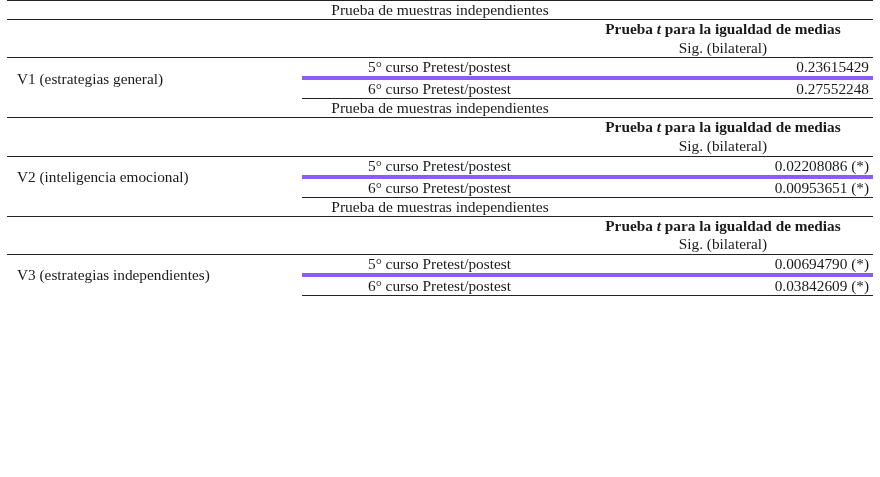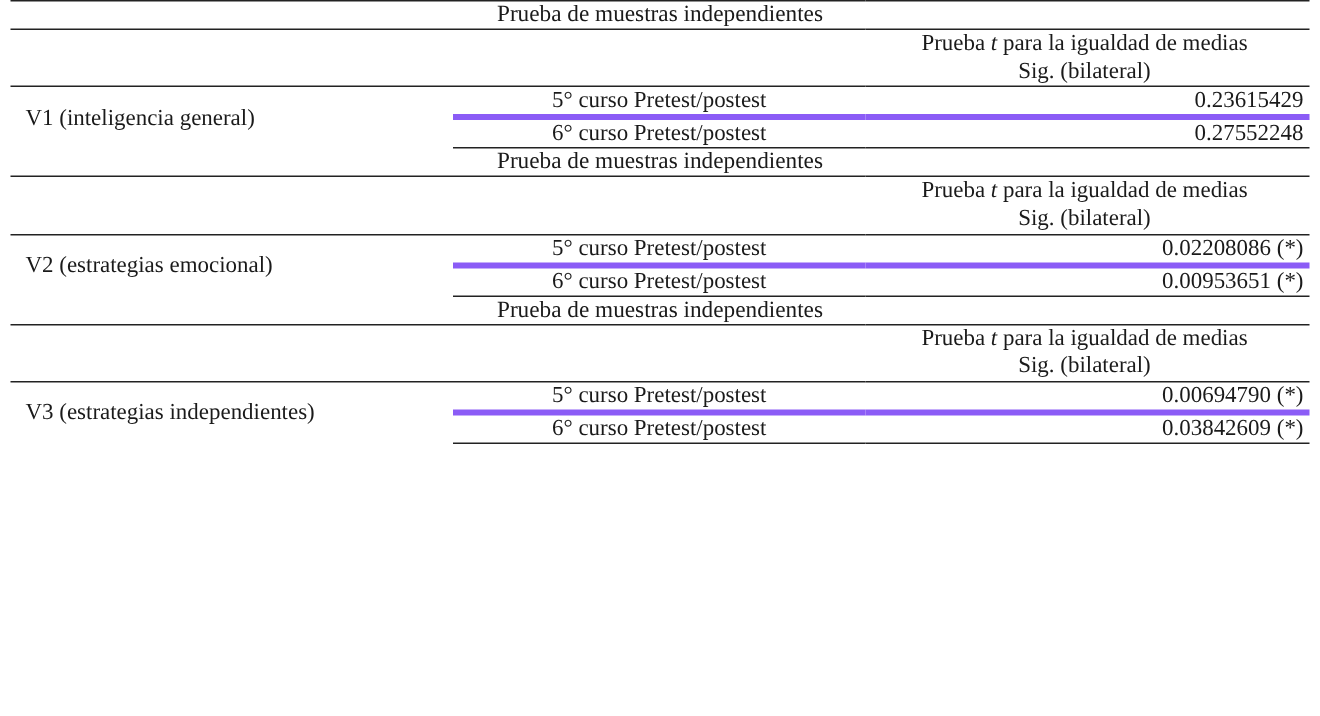--- a/index.html
+++ b/index.html
@@ -57,21 +57,21 @@
   
   .hdr-row td {
     padding: 6px 0 7px 0;
   }
   .hdr-right {
     text-align: center;
     line-height: 1.22;
     font-size: 15.3px;
     padding-right: 4px !important;
   }
-  .hdr-right .l1 { display: block; white-space: nowrap; }
+  .hdr-right .l1 { display: block; white-space: nowrap; font-weight: bold; }
   .hdr-right .l2 { display: block; }
   .ital { font-style: italic; }
 
   
   .data-row td {
     padding: 6px 0 7px 0;
   }
   .cell-label {
     text-align: left;
     padding-left: 10px !important;
@@ -115,21 +115,21 @@
       <tr class="hdr-row rule-bottom">
         <td></td>
         <td></td>
         <td class="hdr-right">
           <span class="l1"><span>Prueba </span><span class="ital">t</span><span> para la igualdad de medias</span></span>
           <span class="l2">Sig. (bilateral)</span>
         </td>
       </tr>
 
       <tr class="data-row inner-rule">
-        <td class="cell-label" rowspan="2">V1 (inteligencia general)</td>
+        <td class="cell-label" rowspan="2">V1 (estrategias general)</td>
         <td class="cell-mid">5° curso Pretest/postest</td>
         <td class="cell-val">0.23615429</td>
       </tr>
       <tr class="data-row full-rule">
         <td class="cell-mid">6° curso Pretest/postest</td>
         <td class="cell-val">0.27552248</td>
       </tr>
 
       <tr class="section-title rule-bottom">
         <td colspan="3">Prueba de muestras independientes</td>
@@ -138,21 +138,21 @@
       <tr class="hdr-row rule-bottom">
         <td></td>
         <td></td>
         <td class="hdr-right">
           <span class="l1"><span>Prueba </span><span class="ital">t</span><span> para la igualdad de medias</span></span>
           <span class="l2">Sig. (bilateral)</span>
         </td>
       </tr>
 
       <tr class="data-row inner-rule">
-        <td class="cell-label" rowspan="2">V2 (estrategias emocional)</td>
+        <td class="cell-label" rowspan="2">V2 (inteligencia emocional)</td>
         <td class="cell-mid">5° curso Pretest/postest</td>
         <td class="cell-val">0.02208086 (*)</td>
       </tr>
       <tr class="data-row full-rule">
         <td class="cell-mid">6° curso Pretest/postest</td>
         <td class="cell-val">0.00953651 (*)</td>
       </tr>
 
       <tr class="section-title rule-bottom">
         <td colspan="3">Prueba de muestras independientes</td>

